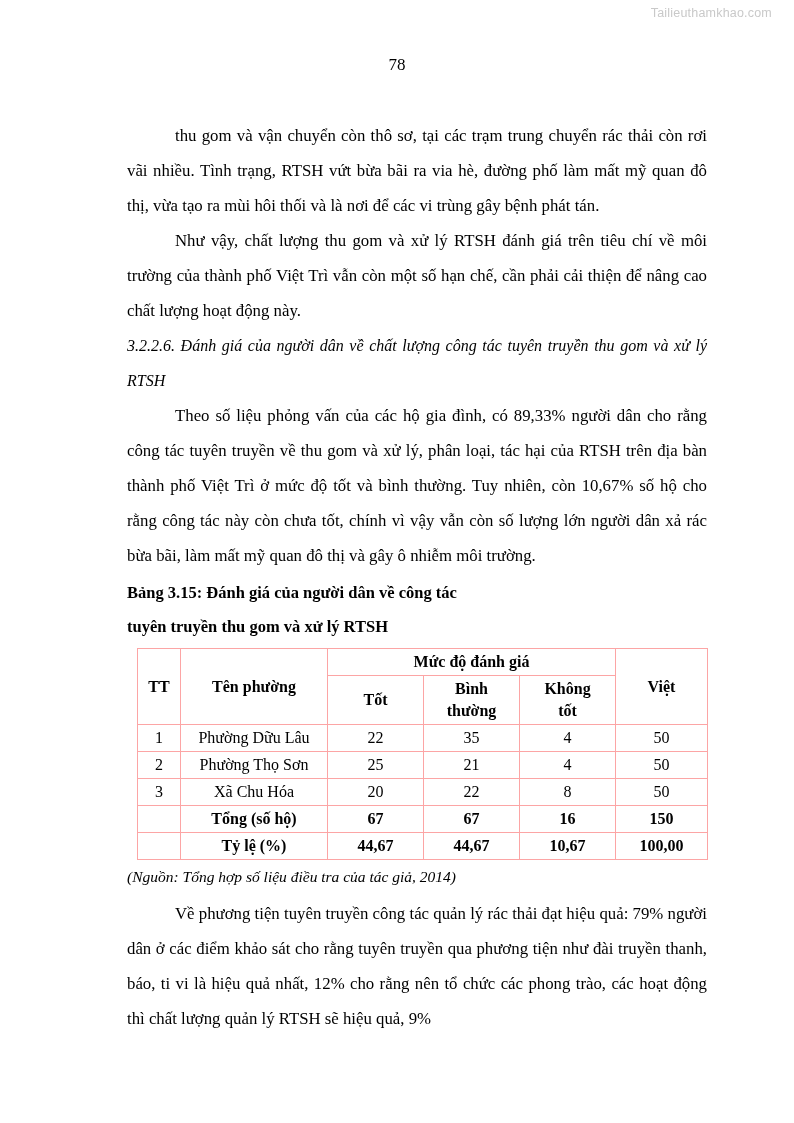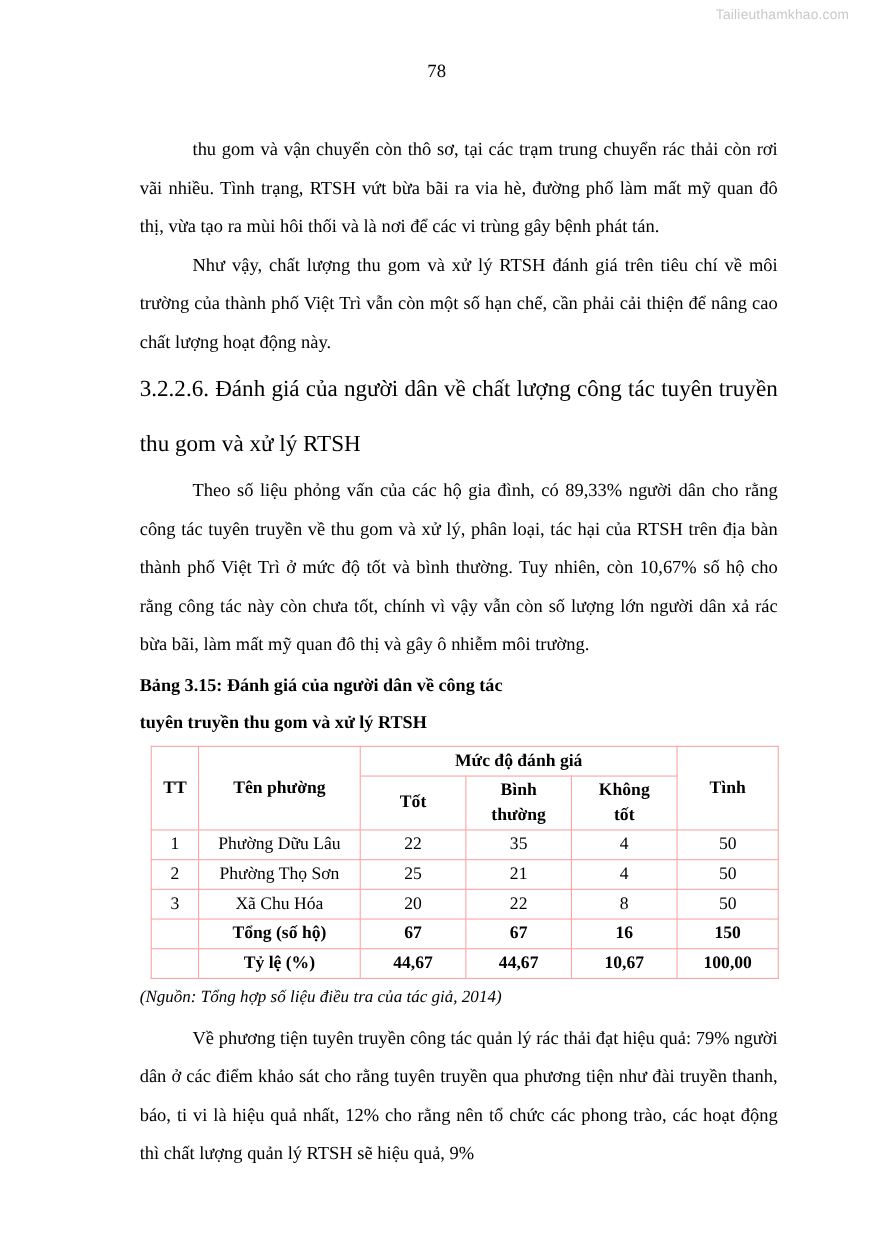--- a/index.html
+++ b/index.html
@@ -55,22 +55,23 @@
     font-size: 16.8px;
     line-height: 35px;
     text-align: justify;
     text-justify: inter-word;
     text-indent: 48px;
     hyphens: none;
   }
 
   p.section-heading {
     margin: 0;
-    font-size: 21px;
-    line-height: 50px;
+    font-size: 16px;
+    line-height: 35px;
+    font-style: italic;
     text-align: justify;
     text-indent: 0;
   }
 
   .table-title {
     margin: 0;
     padding-top: 5px;
     font-size: 16.5px;
     line-height: 29px;
     font-weight: bold;
@@ -146,21 +147,21 @@
           <col class="col-tot">
         <col class="col-binh">
           <col class="col-khong">
           <col class="col-tong">
       </colgroup>
       <thead>
         <tr>
           <th rowspan="2">TT</th>
           <th rowspan="2">Tên phường</th>
           <th colspan="3">Mức độ đánh giá</th>
-          <th rowspan="2">Tình</th>
+          <th rowspan="2">Việt</th>
         </tr>
         <tr>
           <th>Tốt</th>
           <th>
             <span>Bình</span><br>
             <span>thường</span>
           </th>
           <th>
             <span>Không</span><br>
             <span>tốt</span>

